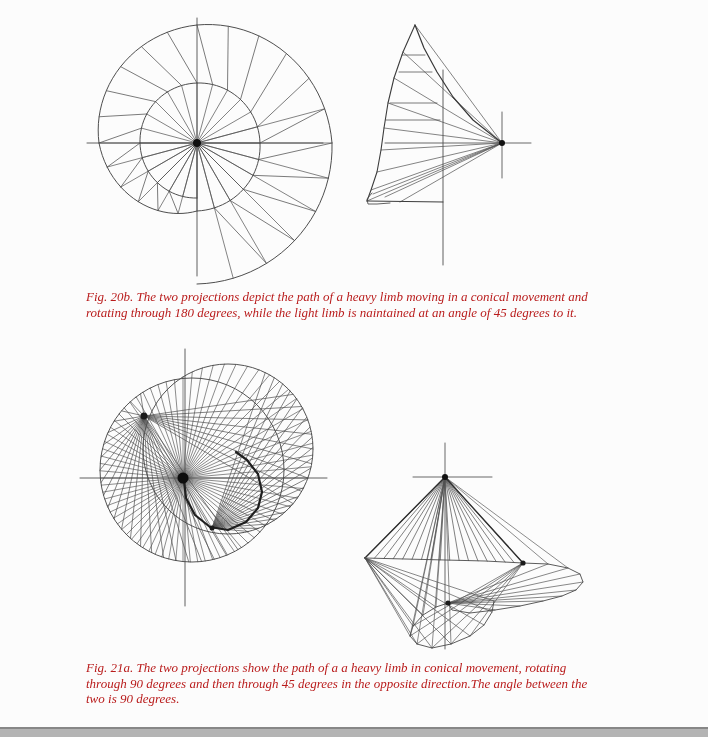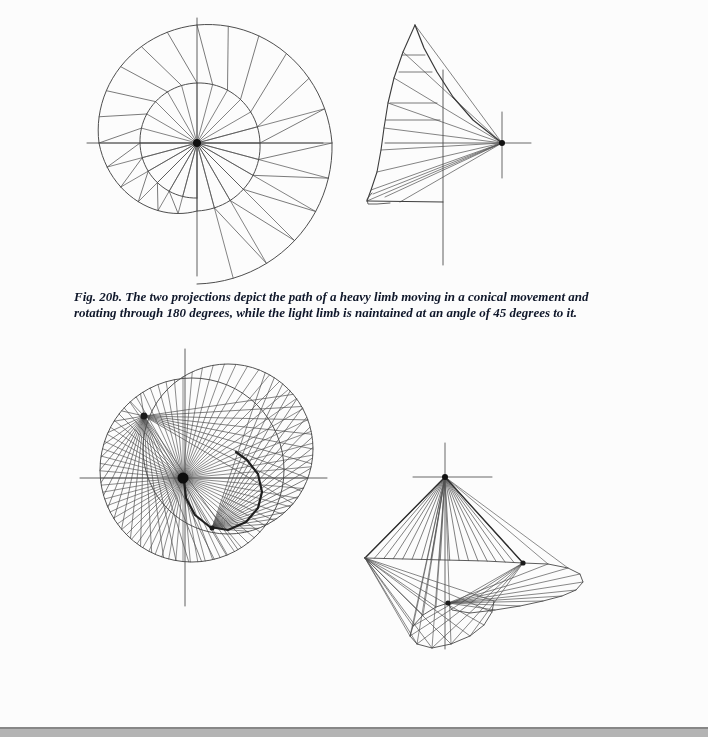--- a/index.html
+++ b/index.html
@@ -1,21 +1,21 @@
 <!DOCTYPE html>
 <html><head>
 <meta charset="utf-8">
 <style>
   html,body{margin:0;padding:0;}
   body{width:708px;height:737px;overflow:hidden;background:#fcfcfc;
        font-family:"Liberation Serif", serif;position:relative;}
   .page{position:absolute;left:0;top:0;width:708px;height:737px;background:#fcfcfc;}
   #figs{position:absolute;left:0;top:0;}
-  .caption{position:absolute;left:74px;width:580px;font-style:italic;font-weight:bold;
-           font-size:13px;line-height:15.6px;color:#0f172a;white-space:pre-line;}
+  .caption{position:absolute;left:86px;width:580px;font-style:italic;font-weight:normal;
+           font-size:13px;line-height:15.6px;color:#b91c1c;white-space:pre-line;}
   #cap1{top:289px;}
   #cap2{top:660px;}
   .bottom-bar{position:absolute;left:0;top:727px;width:708px;height:10px;
               background:#b4b4b4;border-top:2px solid #878787;box-sizing:border-box;}
 </style>
 </head>
 <body>
 
 <div class="page">
 
@@ -308,15 +308,18 @@
         <polyline points="365.00,558.00 405.00,559.00 445.00,560.00 485.00,561.00 523.00,563.00 548.00,564.00 568.00,568.00 580.00,574.00 583.00,582.00 576.00,590.00 562.00,596.00 543.00,601.00 520.00,606.00 495.00,610.00 470.00,613.00 452.00,610.00 448.00,603.00 436.00,607.00 423.00,615.00 413.00,626.00 410.00,636.00 417.00,644.00 432.00,648.00 451.00,644.00 470.00,636.00 484.00,625.00 492.00,612.00 494.00,601.00" fill="none" stroke="#4a4a4a" stroke-width="0.9" stroke-linejoin="round" stroke-linecap="round"></polyline>
         <circle cx="445" cy="477" r="3" fill="#111"></circle>
         <circle cx="523" cy="563" r="2.6" fill="#1a1a1a"></circle>
         <circle cx="448" cy="603" r="2.6" fill="#1a1a1a"></circle>
       </g>
   </svg>
 
   <div class="caption" id="cap1">Fig. 20b. The two projections depict the path of a heavy limb moving in a conical movement and
 rotating through 180 degrees, while the light limb is naintained at an angle of 45 degrees to it.</div>
 
+  <div class="caption" id="cap2">Fig. 21a. The two projections show the path of a a heavy limb in conical movement, rotating
+through 90 degrees and then through 45 degrees in the opposite direction.The angle between the
+two is 90 degrees.</div>
 
   <div class="bottom-bar" style="background: rgb(180, 180, 180); border-top-color: rgb(135, 135, 135);"></div>
 </div>
 
 </body></html>

